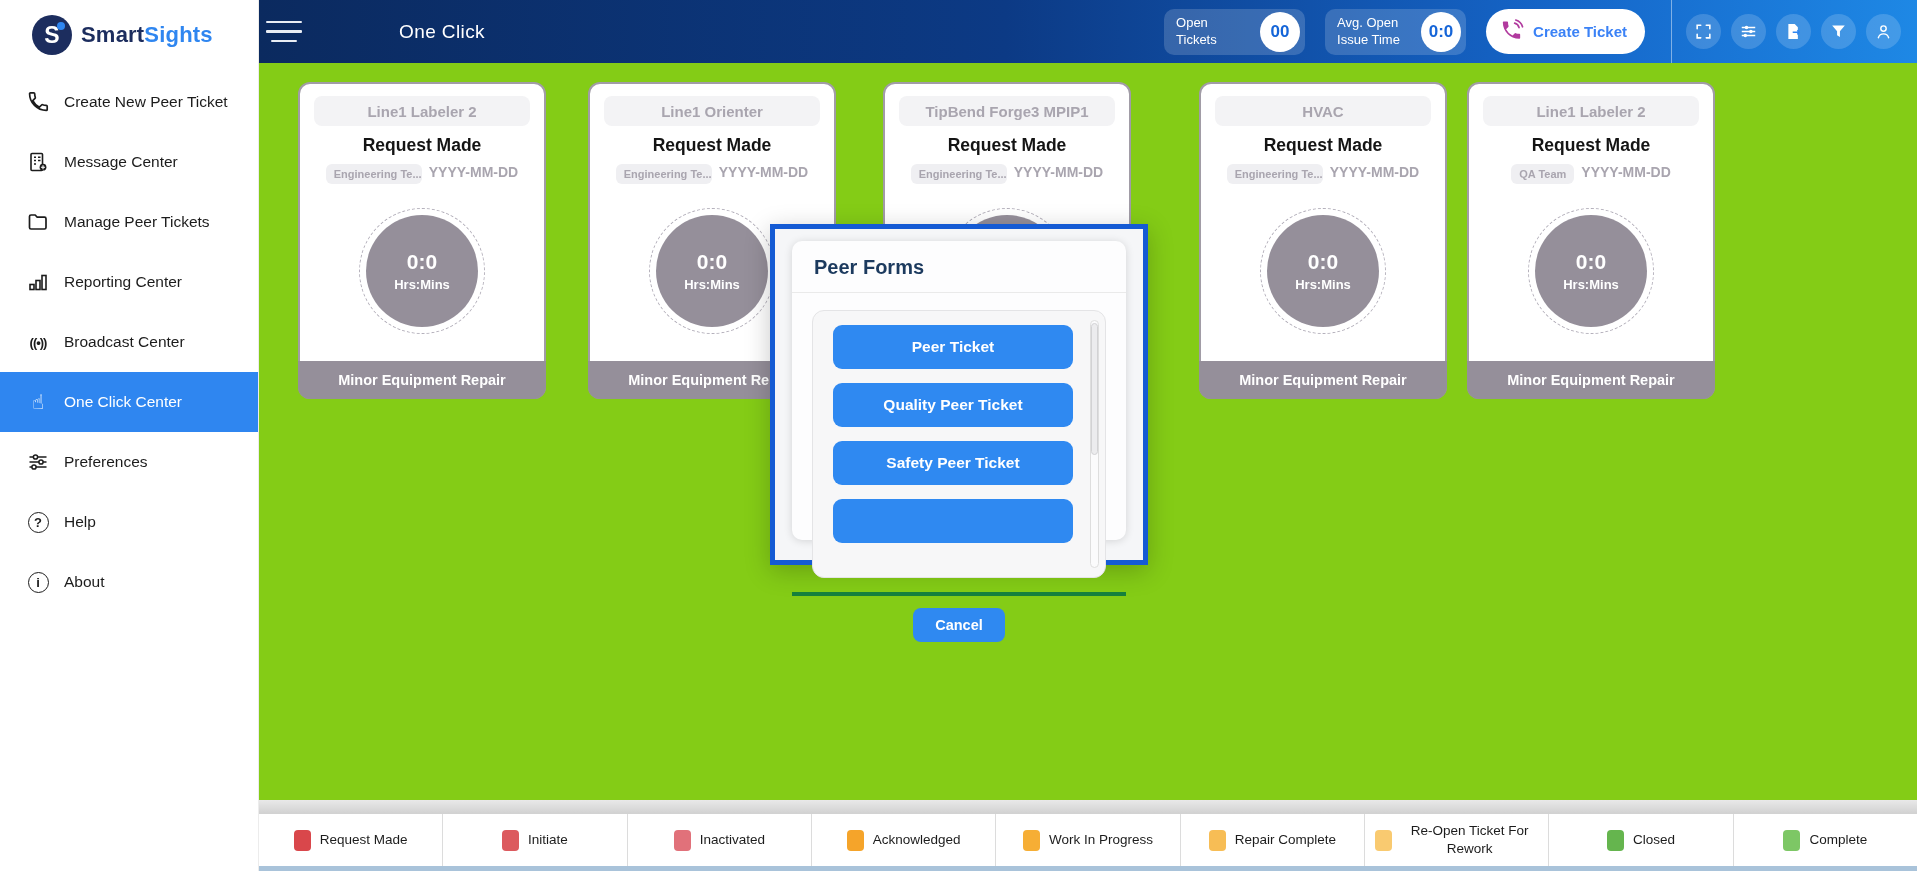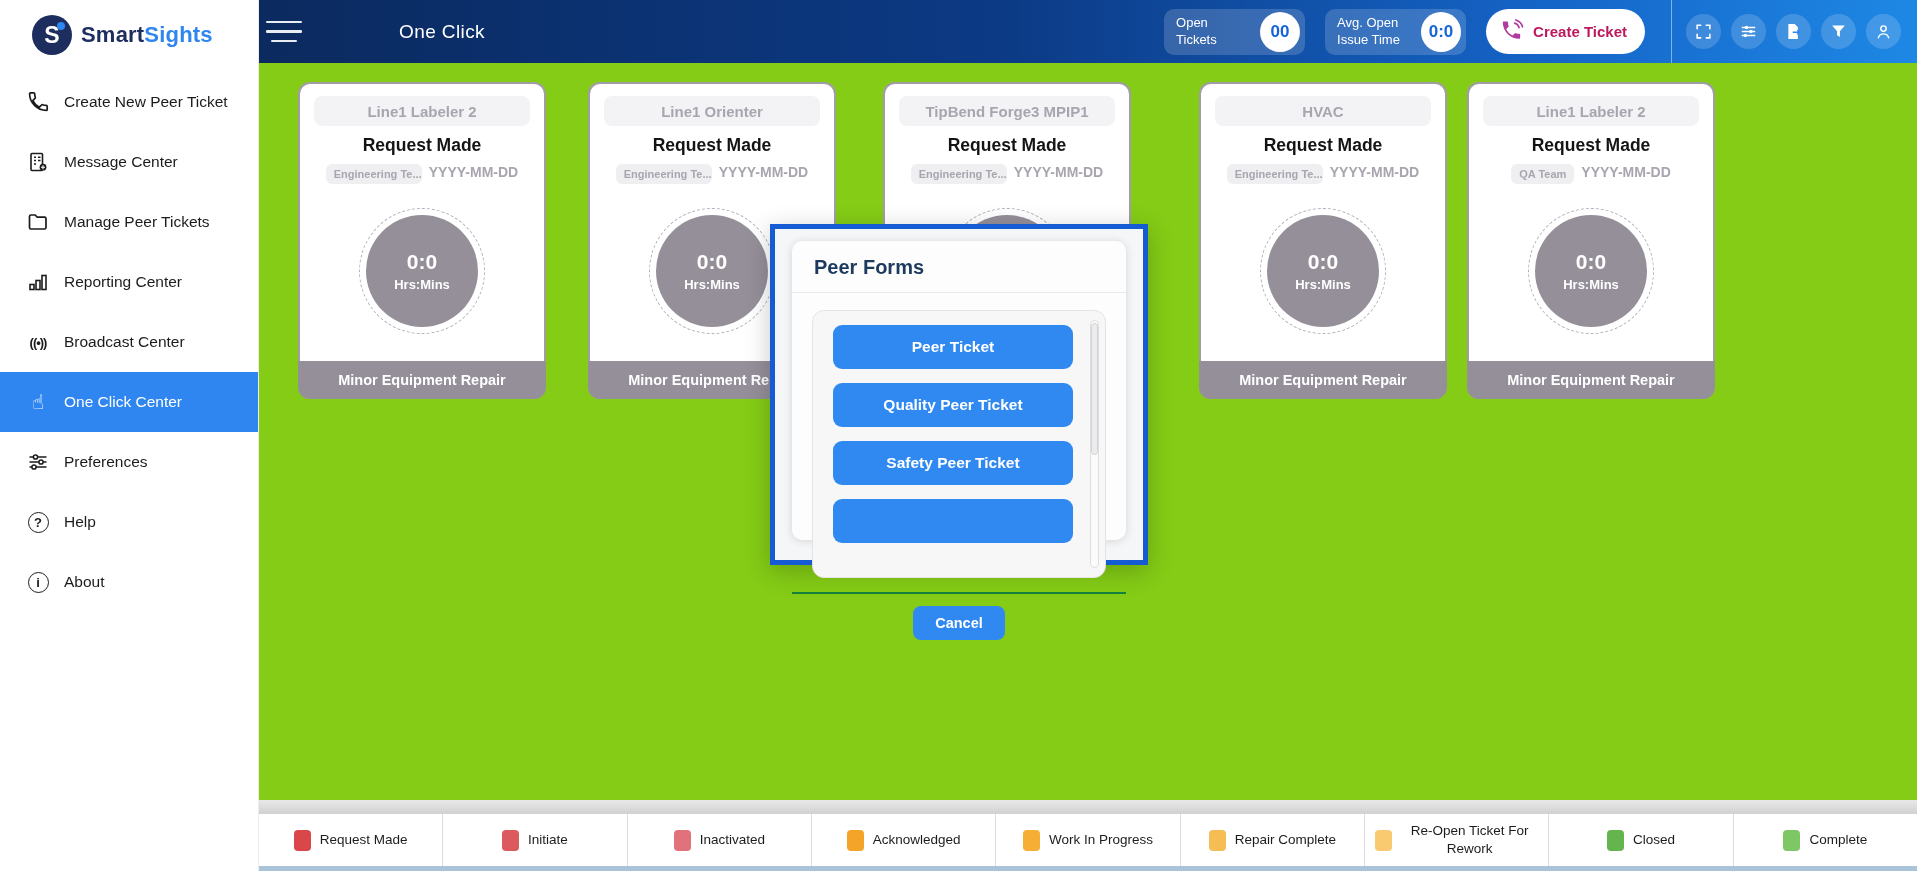--- a/index.html
+++ b/index.html
@@ -41,21 +41,21 @@
   .hdr-right { margin-left:auto; display:flex; align-items:center; height:100%; }
   .stat-badge { display:flex; align-items:center; gap:10px; height:46px;
     background:rgba(255,255,255,.17); border-radius:10px; padding:0 5px 0 12px; margin-right:20px; }
   .stat-label { color:#fff; font-size:13px; line-height:1.25; width:74px; }
   .stat-circle { width:40px; height:40px; border-radius:50%; background:#fff;
     color:#1565d8; font-size:17px; font-weight:bold; display:flex;
     align-items:center; justify-content:center; }
   .create-btn { display:flex; align-items:center; gap:8px; height:45px; padding:0 18px 0 12px;
     background:#fff; border:none; border-radius:23px; cursor:pointer; margin-right:26px; }
   .create-btn svg { width:27px; height:27px; }
-  .create-btn span { color:#be185d; font-size:15px; font-weight:bold; }
+  .create-btn span { color:#3b82f6; font-size:15px; font-weight:bold; }
   .hdr-divider { width:1px; height:63px; background:rgba(255,255,255,.45); margin-right:14px; }
   .icon-btns { display:flex; align-items:center; gap:10px; padding-right:16px; }
   .icon-btn { width:35px; height:35px; border-radius:50%; background:rgba(255,255,255,.17);
     display:flex; align-items:center; justify-content:center; cursor:pointer; }
   .icon-btn svg { width:19px; height:19px; }
 
   
   .main { position:absolute; left:259px; top:63px; right:0; bottom:71px;
     background:#84cc16; z-index:10; }
   .card { position:absolute; top:19px; width:248px; height:317px; background:#fff;
@@ -91,21 +91,21 @@
   .modal-body { padding:17px 20px 14px; flex:1; }
   .form-listbox { position:relative; height:268px; background:#f7f7f8;
     border:1px solid #e4e4e6; border-radius:12px; overflow:hidden; }
   .form-btn { display:block; width:calc(100% - 52px); margin:14px 32px 0 20px; height:44px;
     background:#2f89f1; border:none; border-radius:9px; color:#fff; font-size:15.5px;
     font-weight:bold; cursor:pointer; font-family:inherit; }
   .scroll-track { position:absolute; right:6px; top:9px; bottom:9px; width:9px;
     background:#fbfbfc; border:1px solid #dedede; border-radius:5px; }
   .scroll-thumb { position:absolute; left:0; right:0; top:2px; height:132px;
     background:#ececee; border:1px solid #d2d2d4; border-radius:5px; cursor:grab; }
-  .modal-footer { border-top:2px solid #15803d; padding:12px 16px 14px; text-align:center; }
+  .modal-footer { border-top:4px solid #15803d; padding:12px 16px 14px; text-align:center; }
   .cancel-btn { width:92px; height:34px; background:#2f89f1; border:none; border-radius:8px;
     color:#fff; font-size:14.5px; font-weight:bold; cursor:pointer; font-family:inherit; }
 
   
   .scrollband { position:absolute; left:259px; right:0; bottom:58px; height:13px;
     background:linear-gradient(180deg,#e9e9e9,#d2d2d2); z-index:15; }
   .legend { position:absolute; left:259px; right:0; bottom:5px; height:53px; background:#fff;
     border-top:1px solid #d2d2d2; display:flex; z-index:15; }
   .legend-cell { flex:1; display:flex; align-items:center; justify-content:center; gap:9px;
     border-left:1px solid #dcdcdc; }

